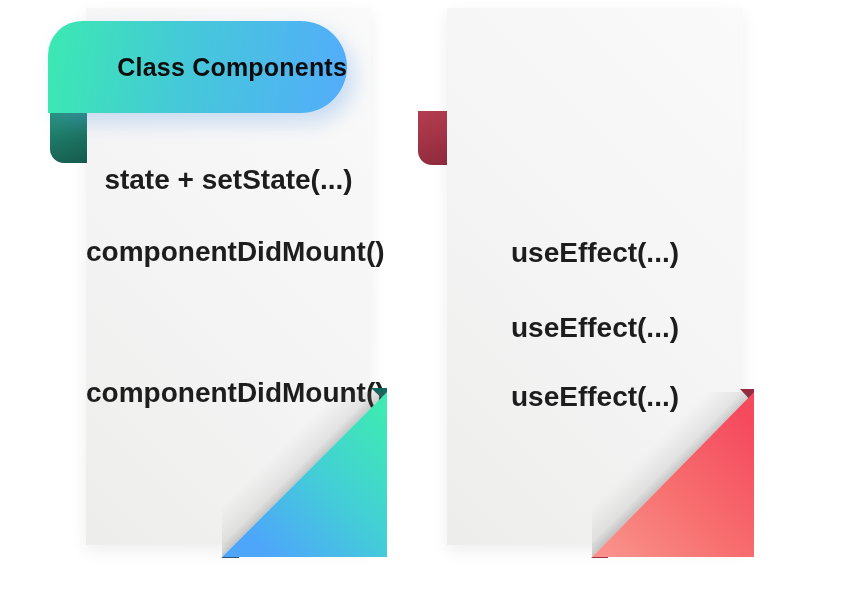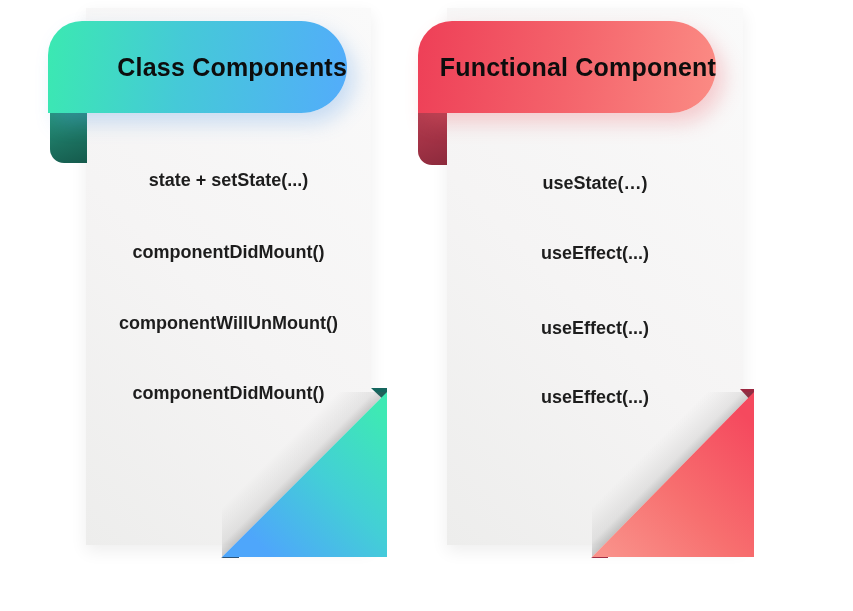--- a/index.html
+++ b/index.html
@@ -39,21 +39,21 @@
     left:50px;top:112px;width:37px;height:51px;border-radius:0 0 0 14px;
     background:linear-gradient(160deg,#27947c 0%,#1c7260 55%,#155a4c 100%);
   }
   .fold-right{
     left:418px;top:111px;width:29px;height:54px;border-radius:0 0 0 14px;
     background:linear-gradient(160deg,#b43d50 0%,#a13245 55%,#8c2a3c 100%);
   }
   
   .item{
     position:absolute;left:0;width:100%;text-align:center;
-    font-size:18px;font-weight:bold;color:#1d1d1d;line-height:28px;
+    font-size:28px;font-weight:bold;color:#1d1d1d;line-height:28px;
   }
   .card-left .i0{top:158px;} .card-left .i1{top:230px;}
   .card-left .i2{top:301px;} .card-left .i3{top:371px;}
   .card-right .i0{top:161px;} .card-right .i1{top:231px;}
   .card-right .i2{top:306px;} .card-right .i3{top:375px;}
   
   .tri{position:absolute;width:165px;height:165px;z-index:6;}
   .tri-left{left:222px;top:392px;}
   .tri-right{left:592px;top:392px;width:162px;}
   .curl-shadow{
@@ -78,39 +78,34 @@
   .n-rb{left:591px;top:548px;width:17px;height:10px;background:#a02e44;}
 </style>
 </head>
 <body>
 
 <div class="canvas">
 
   <div class="card card-left">
     <div class="item i0">state + setState(...)</div>
     <div class="item i1">componentDidMount()</div>
-    <div class="item i2">componentWillUnMount()</div>
     <div class="item i3">componentDidMount()</div>
   </div>
 
   <div class="card card-right">
-    <div class="item i0">useState(…)</div>
     <div class="item i1">useEffect(...)</div>
     <div class="item i2">useEffect(...)</div>
     <div class="item i3">useEffect(...)</div>
   </div>
 
   <div class="fold fold-left"></div>
   <div class="fold fold-right"></div>
 
   <div class="ribbon ribbon-left">
     <span>Class Components</span>
-  </div>
-  <div class="ribbon ribbon-right">
-    <span>Functional Component</span>
   </div>
 
   <div class="notch notch-down n-lt"></div>
   <div class="notch notch-up n-lb"></div>
   <div class="notch notch-down n-rt"></div>
   <div class="notch notch-up n-rb"></div>
 
   <div class="tri tri-left">
     <div class="curl-shadow"></div>
     <div class="tri-main"></div>

